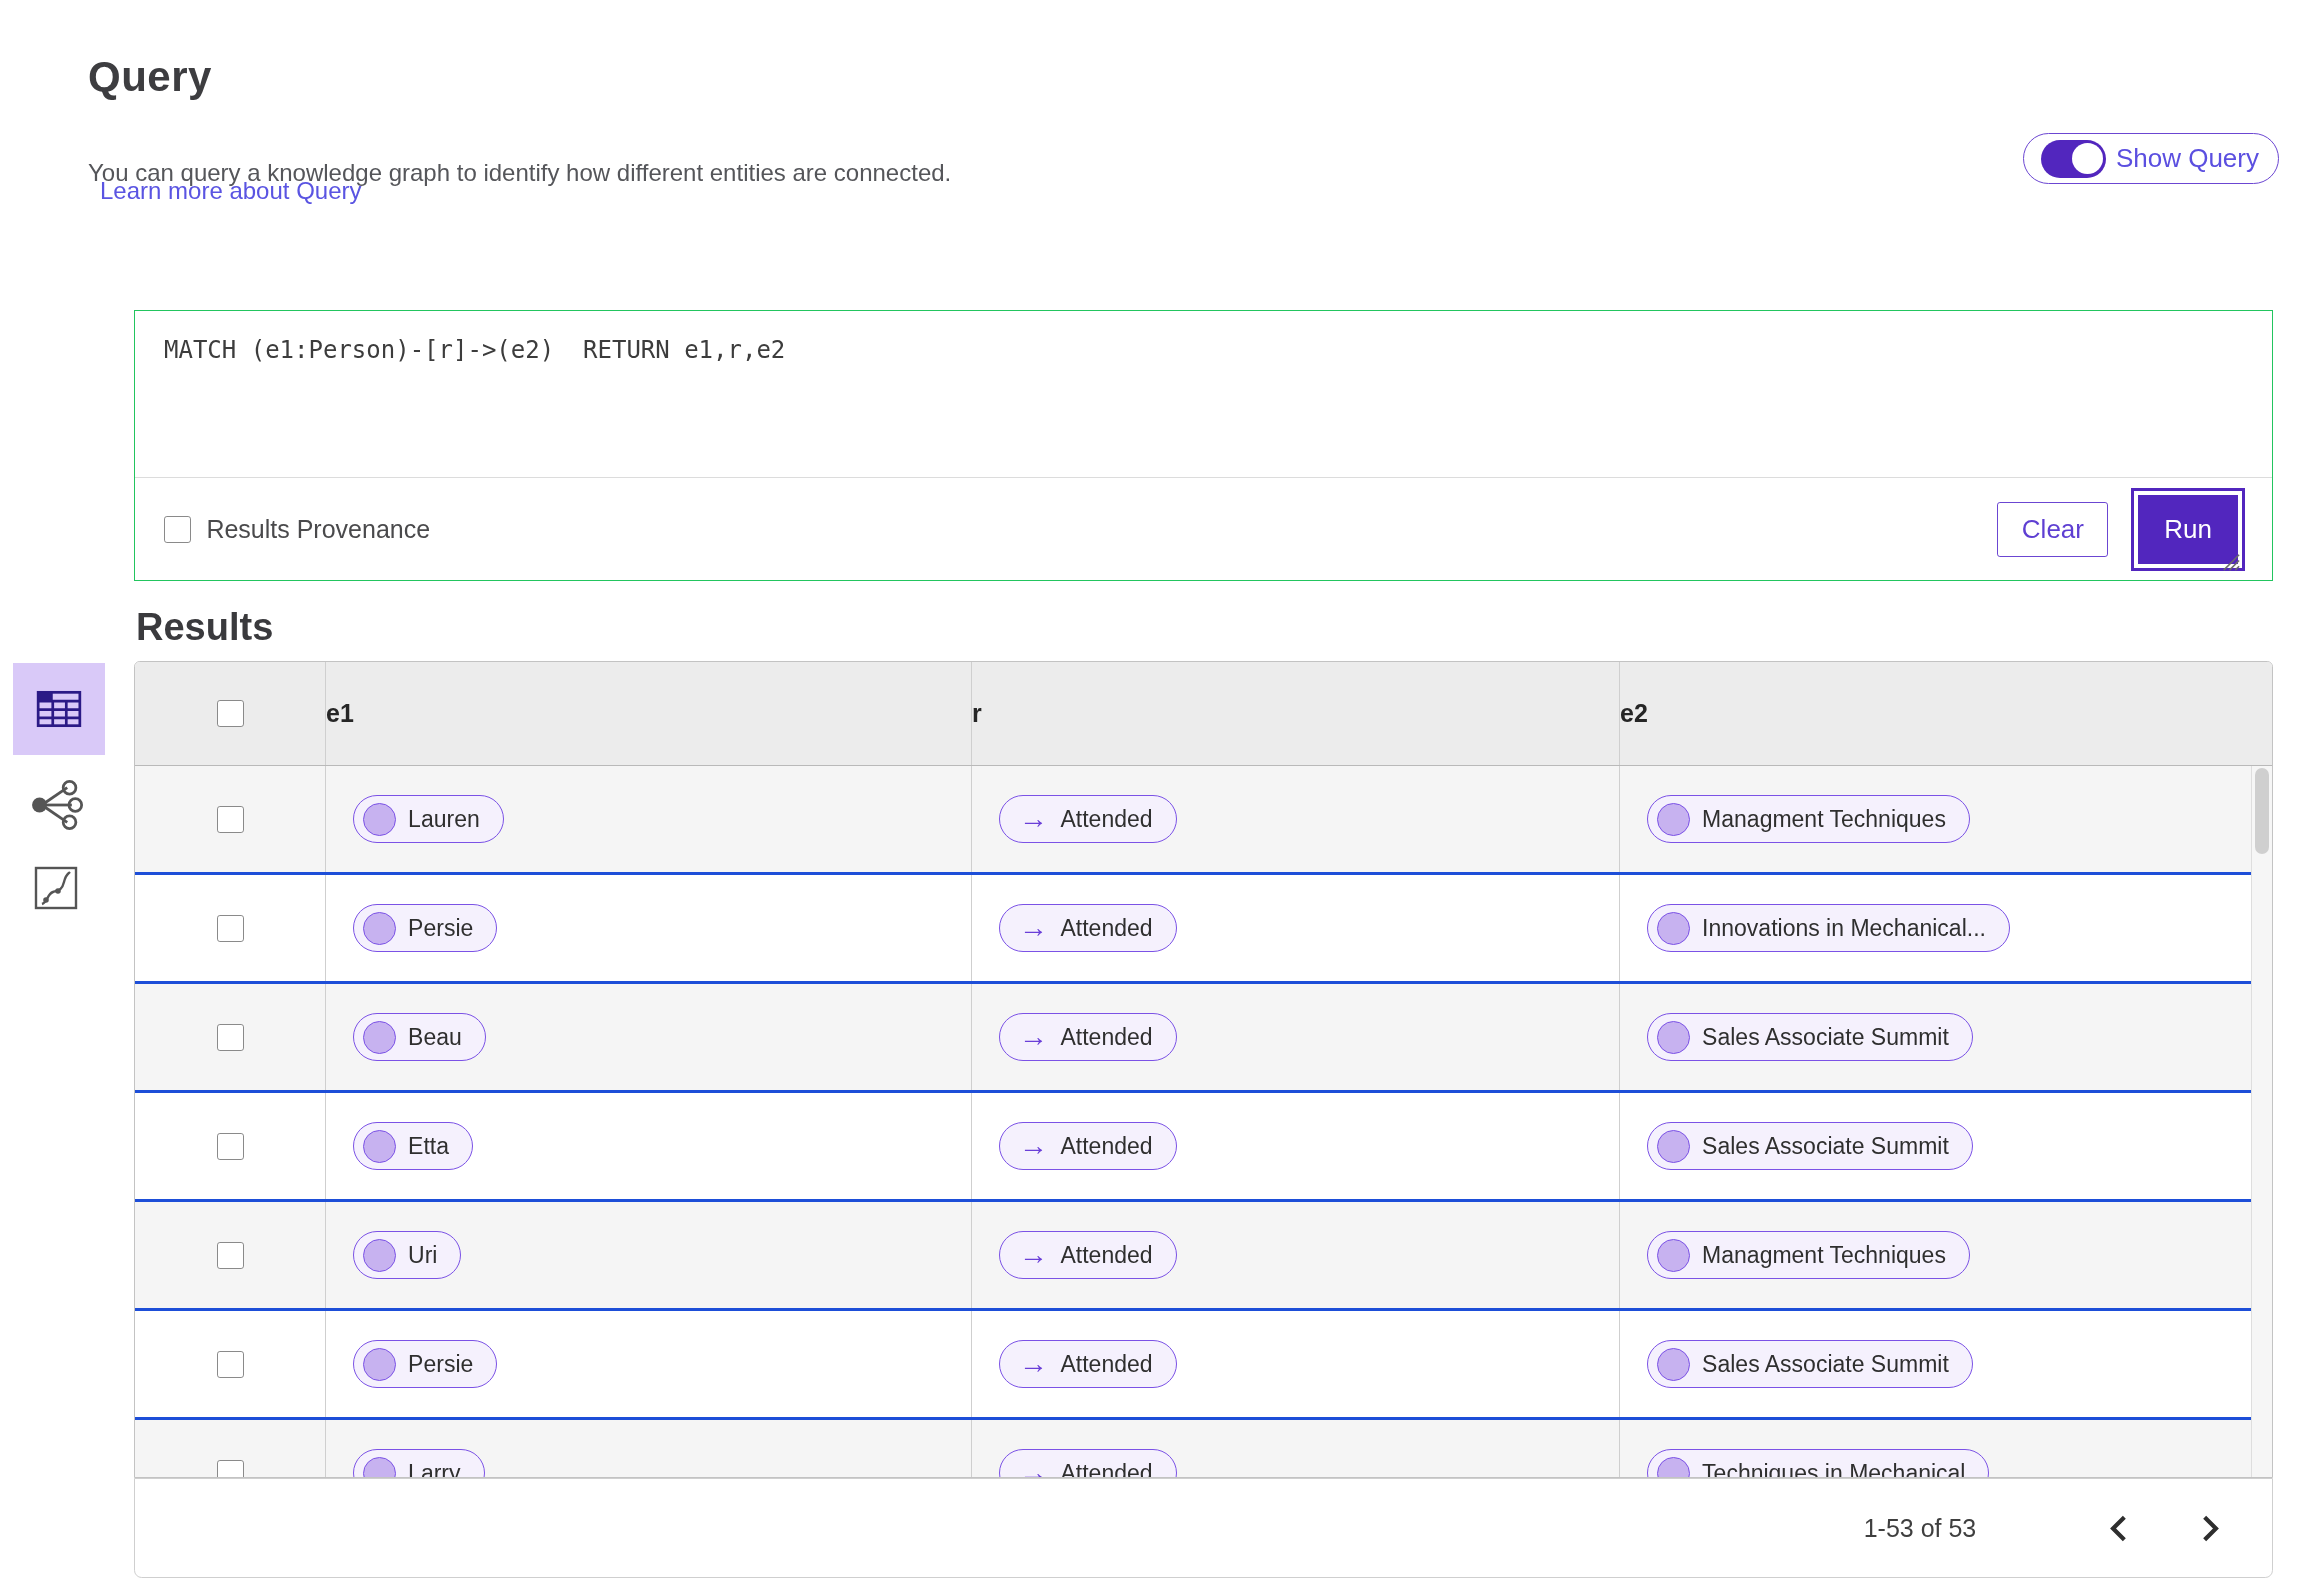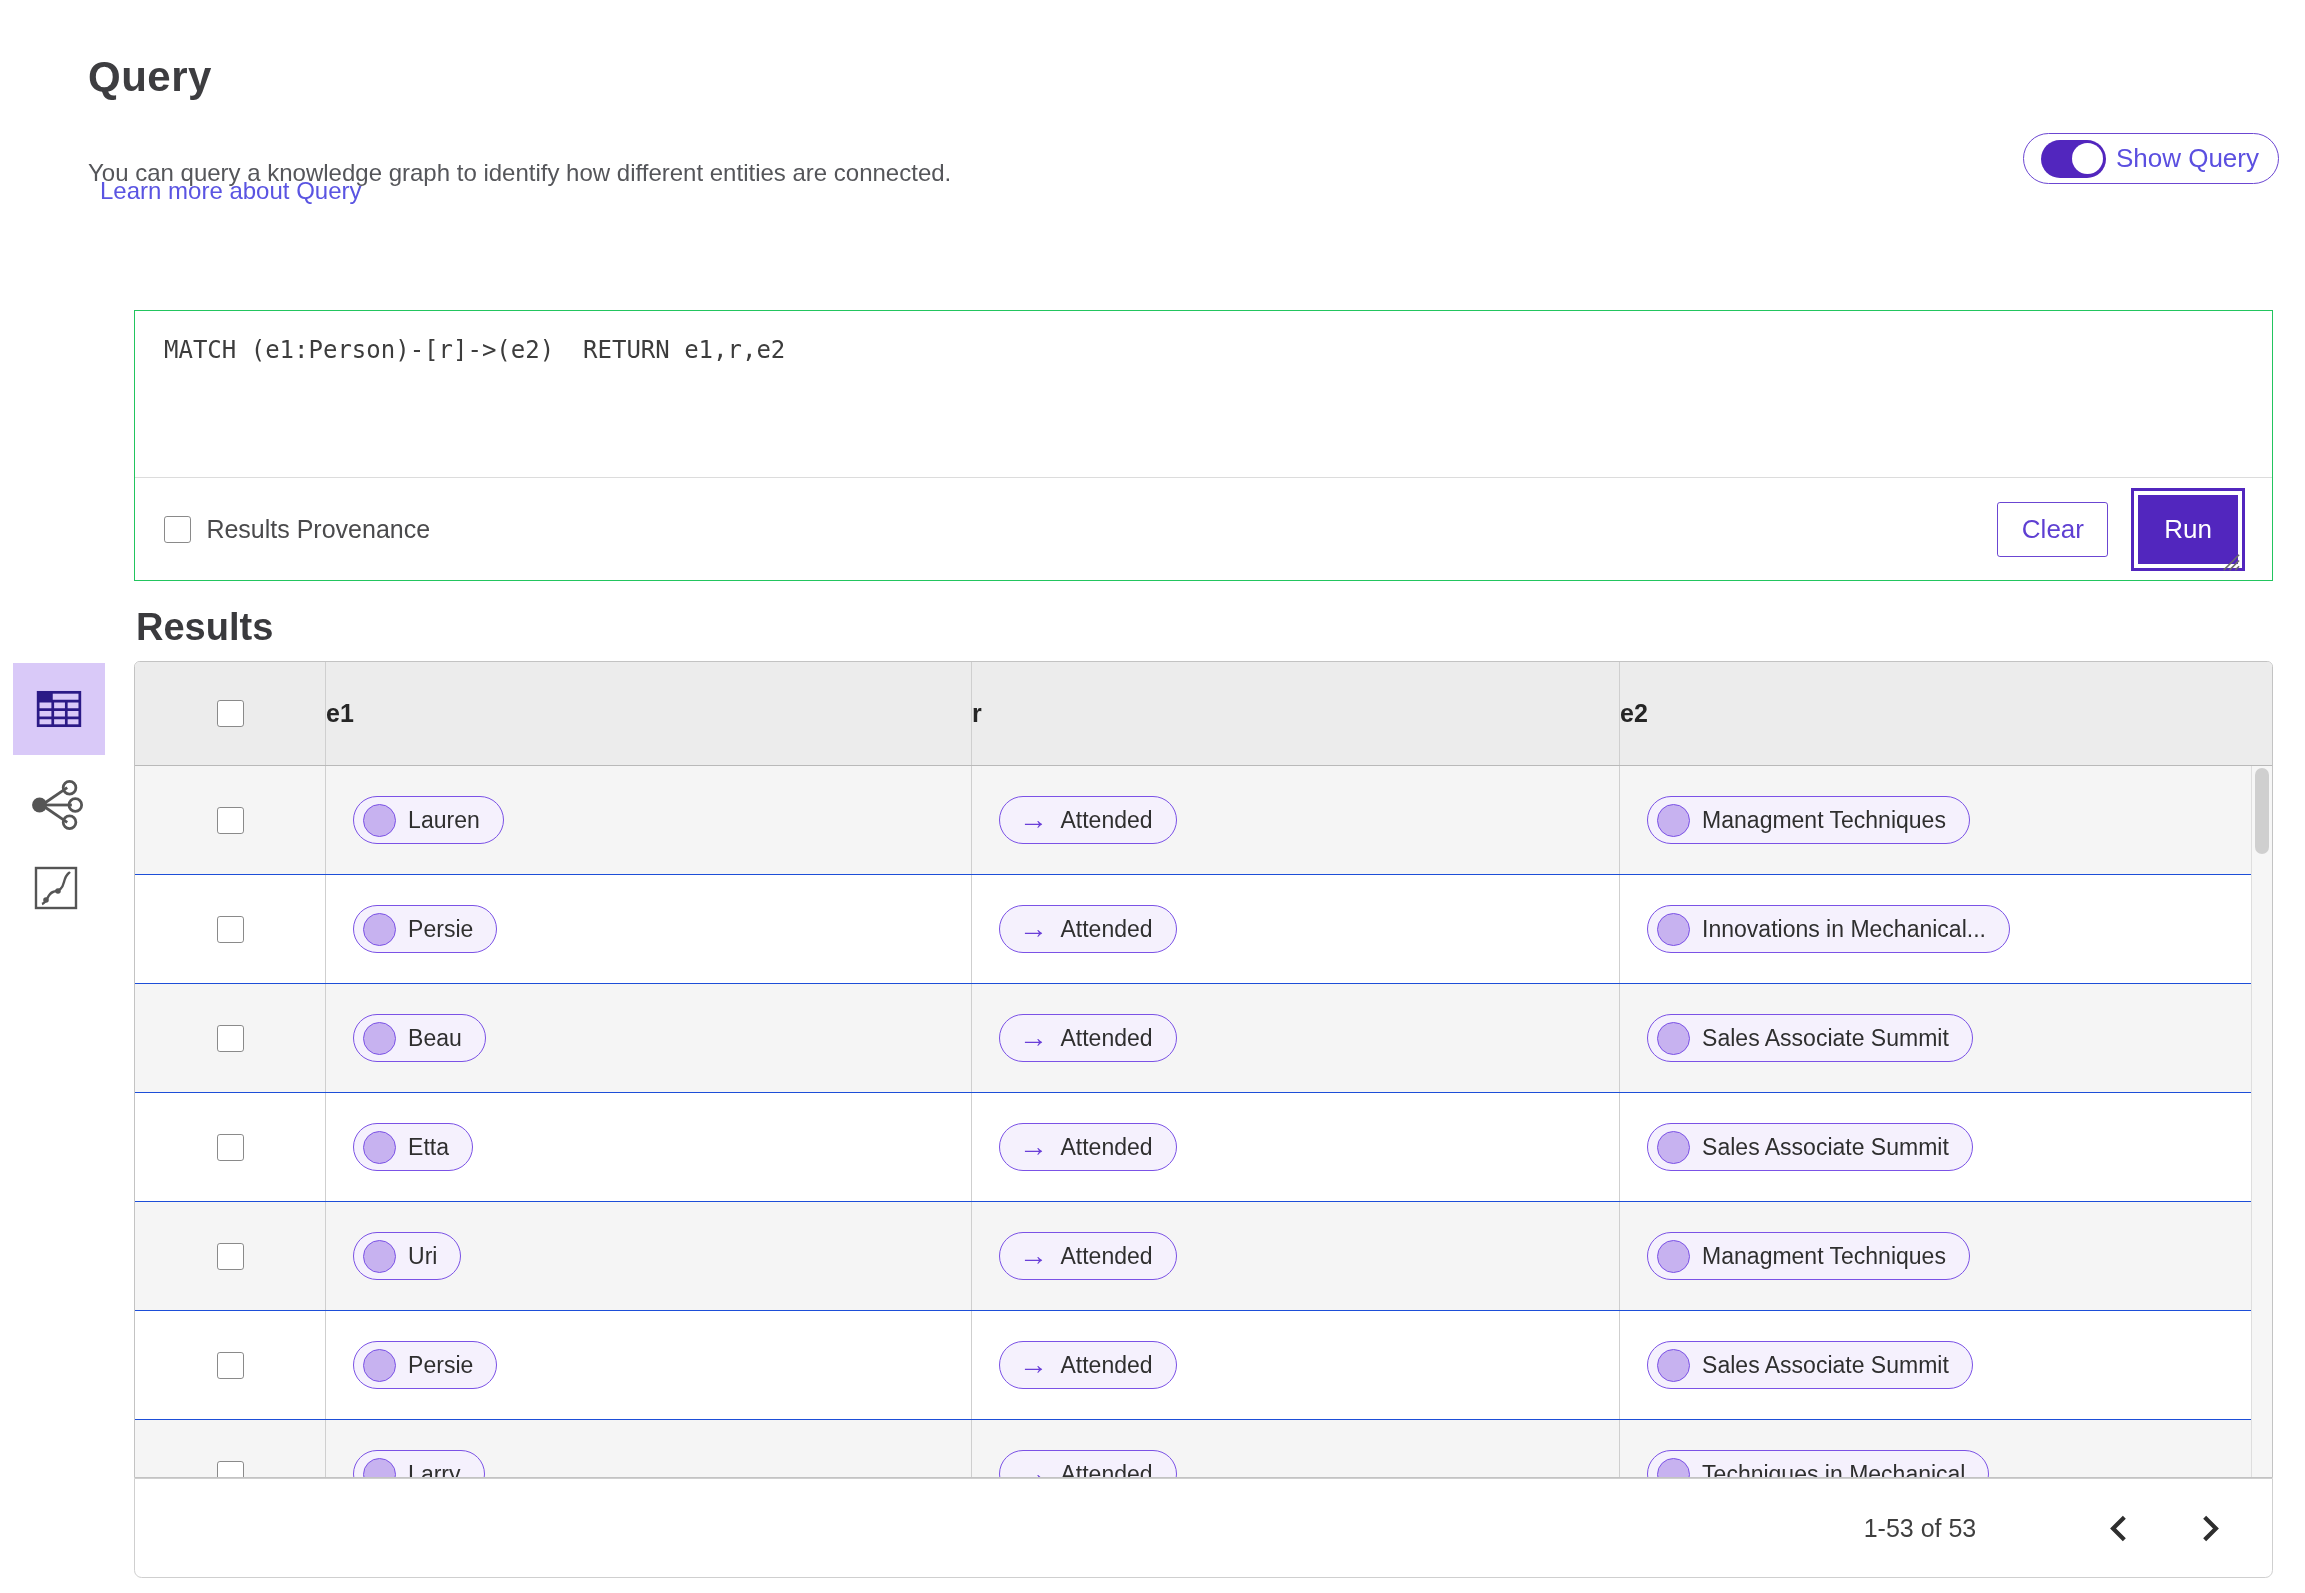--- a/index.html
+++ b/index.html
@@ -61,21 +61,21 @@
   .thead{
     display:grid;grid-template-columns:190px 646px 648px 1fr;height:104px;
     background:#ececec;border-bottom:1px solid #b9b9b9;box-sizing:border-box;align-items:center;
   }
   .th{font-size:25px;font-weight:700;color:#262626;height:100%;display:flex;align-items:center;box-sizing:border-box;}
   .th.sep,.cell.sep{border-left:1px solid #cfcfcf;}
   .cell-check{display:flex;align-items:center;justify-content:center;height:100%;box-sizing:border-box;}
   .rows{position:relative;height:711px;overflow:hidden;}
   .trow{
     display:grid;grid-template-columns:190px 646px 648px 1fr;height:109px;box-sizing:border-box;
-    border-bottom:1px solid #1d4ed8;align-items:center;background:#fff;
+    border-bottom:3px solid #1d4ed8;align-items:center;background:#fff;
   }
   .trow:nth-child(odd){background:#f5f5f5;}
   .cell{padding-left:27px;height:100%;display:flex;align-items:center;box-sizing:border-box;}
   .pill{
     display:inline-flex;align-items:center;gap:12.5px;height:48px;box-sizing:border-box;
     border:1.9px solid #7b52e6;border-radius:25px;background:#f5f1fd;padding:0 23px 0 8.6px;cursor:pointer;
   }
   .pcircle{width:33px;height:33px;box-sizing:border-box;border-radius:50%;background:#c7b2f0;border:1.9px solid #7b52e6;flex:0 0 auto;}
   .plabel{font-size:23px;color:#2f2f2f;white-space:nowrap;}
   .rel-pill{padding-left:19px;}

